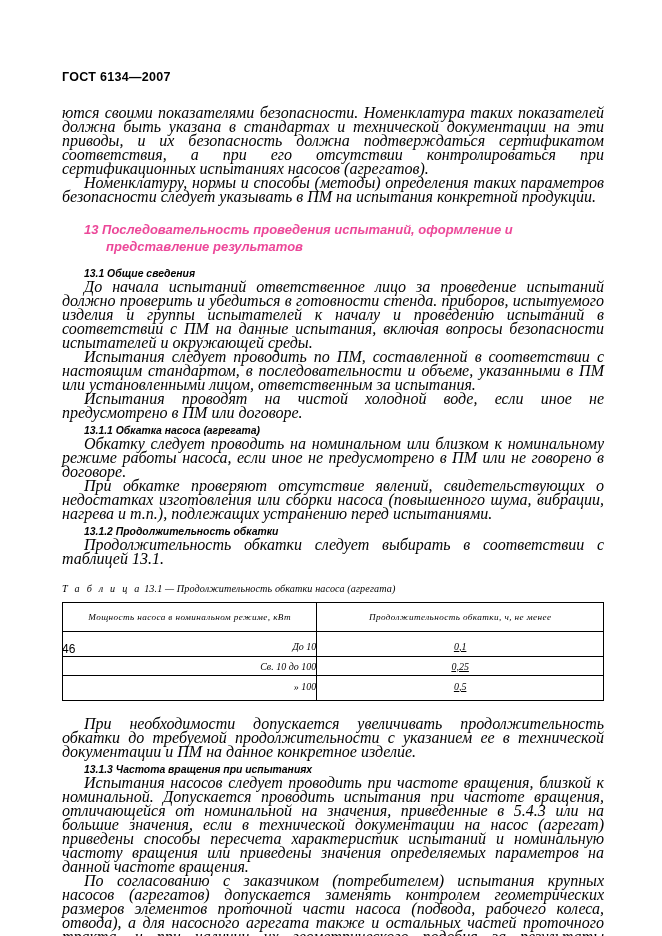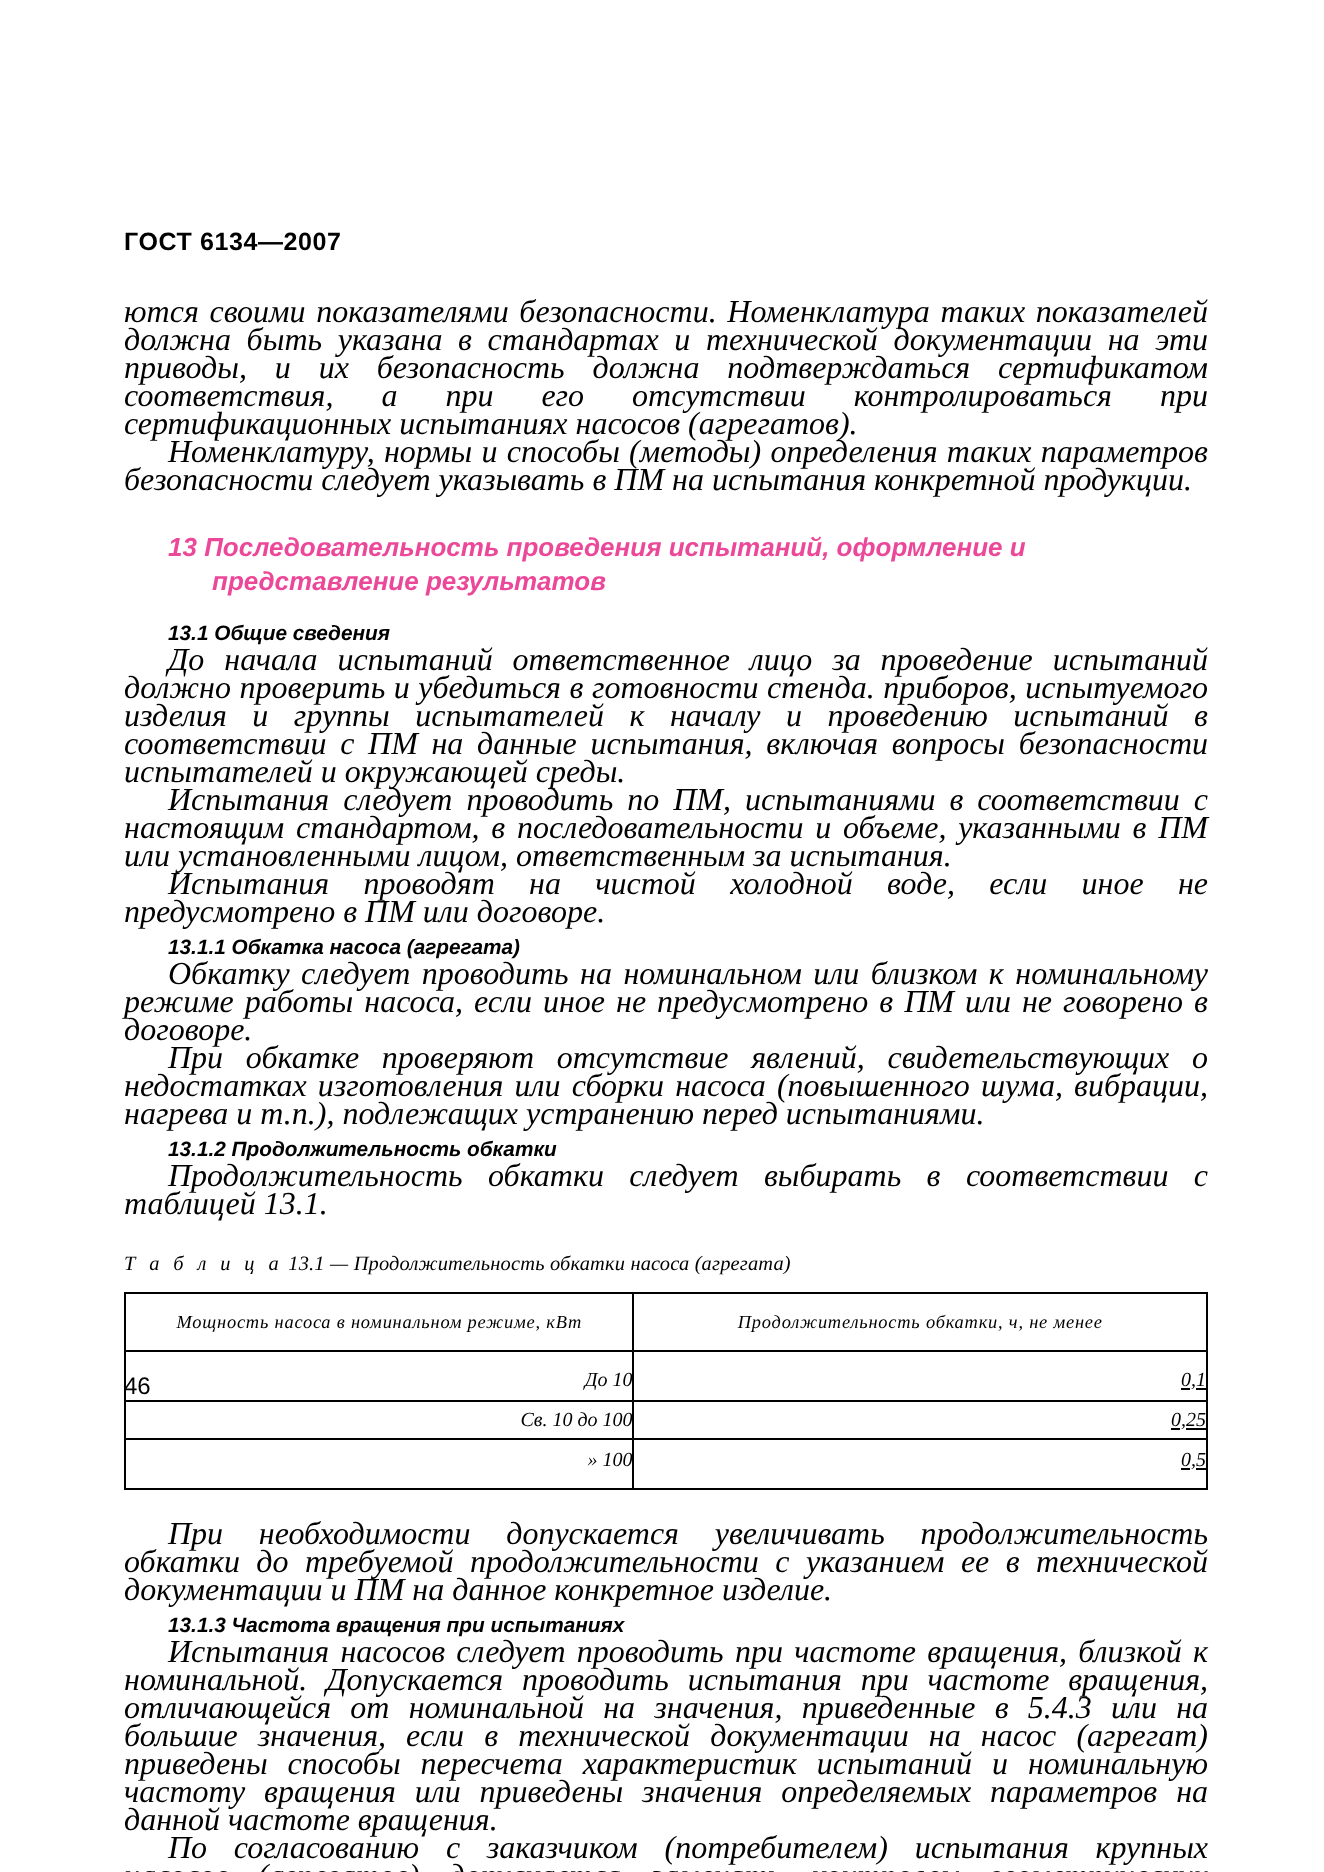--- a/index.html
+++ b/index.html
@@ -15,21 +15,20 @@
     position: relative;
     overflow: hidden;
   }
   .page {
     position: absolute;
     left: 0; top: 0;
     width: 662px;
     height: 708px;
     box-sizing: border-box;
     padding: 70px 58px 6px 62px;
-    margin-top: 44px;
   }
   .header {
     font-family: "Liberation Sans", sans-serif;
     font-size: 12.5px;
     font-weight: bold;
     letter-spacing: 0.3px;
     color: #000;
     margin: 0 0 22px 0;
   }
   .body-text {
@@ -107,21 +106,21 @@
   table.doc-table td {
     height: 18px;
     vertical-align: middle;
     font-size: 10px;
   }
   td.col-left {
     text-align: right;
     padding-right: 92px;
   }
   td.col-right {
-    text-align: right;
+    text-align: center;
     text-decoration: underline;
   }
   tr.first-row td { padding-top: 4px; height: 20px; }
   tr.last-row td { padding-bottom: 4px; height: 20px; }
   .after-table {
     margin-top: 16px;
   }
   .page-number {
     position: absolute;
     left: 62px;
@@ -141,21 +140,21 @@
   <p class="body-text p noindent">ются своими показателями безопасности. Номенклатура таких показателей должна быть указана в стандартах и технической документации на эти приводы, и их безопасность должна подтверждаться сертификатом соответствия, а при его отсутствии контролироваться при сертификационных испытаниях насосов (агрегатов).</p>
   <p class="body-text p">Номенклатуру, нормы и способы (методы) определения таких параметров безопасности следует указывать в ПМ на испытания конкретной продукции.</p>
 
   <div class="sec-title">
     <span>13 Последовательность  проведения  испытаний,  оформление  и</span>
     <span class="l2">представление  результатов</span>
   </div>
 
   <div class="sub-title">13.1 Общие сведения</div>
   <p class="body-text p">До начала испытаний ответственное лицо за проведение испытаний должно проверить и убедиться в готовности стенда. приборов, испытуемого изделия и группы испытателей к началу и проведению испытаний в соответствии с ПМ на данные испытания, включая вопросы безопасности испытателей и окружающей среды.</p>
-  <p class="body-text p">Испытания следует проводить по ПМ, испытаниями в соответствии с настоящим стандартом, в последовательности и объеме, указанными в ПМ или установленными лицом, ответственным за испытания.</p>
+  <p class="body-text p">Испытания следует проводить по ПМ, составленной в соответствии с настоящим стандартом, в последовательности и объеме, указанными в ПМ или установленными лицом, ответственным за испытания.</p>
   <p class="body-text p">Испытания проводят на чистой холодной воде, если иное не предусмотрено в ПМ или договоре.</p>
 
   <div class="sub-title tight">13.1.1 Обкатка насоса (агрегата)</div>
   <p class="body-text p">Обкатку  следует проводить  на номинальном или близком к номинальному режиме работы насоса, если иное не предусмотрено в ПМ или не говорено в договоре.</p>
   <p class="body-text p">При обкатке проверяют отсутствие явлений, свидетельствующих о недостатках  изготовления или сборки насоса (повышенного шума, вибрации, нагрева и т.п.), подлежащих устранению перед испытаниями.</p>
 
   <div class="sub-title tight">13.1.2 Продолжительность обкатки</div>
   <p class="body-text p">Продолжительность  обкатки следует выбирать в соответствии с таблицей 13.1.</p>
 
   <div class="table-caption">

